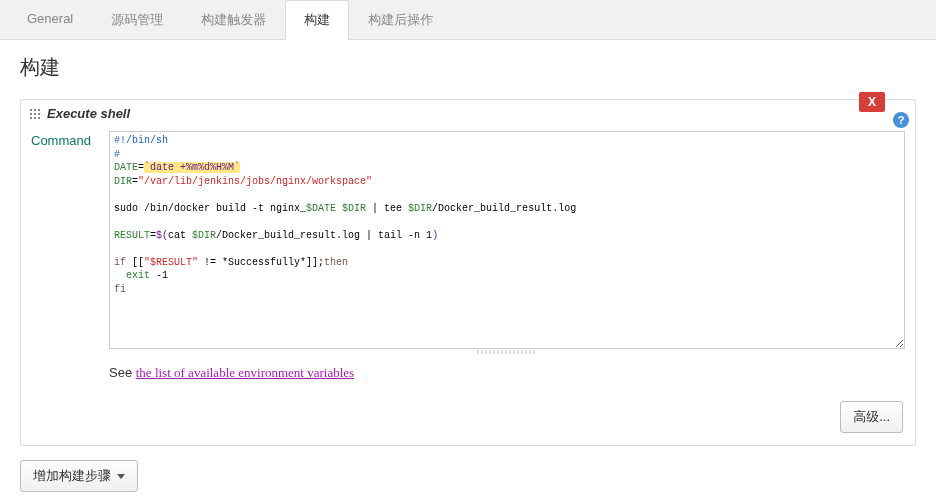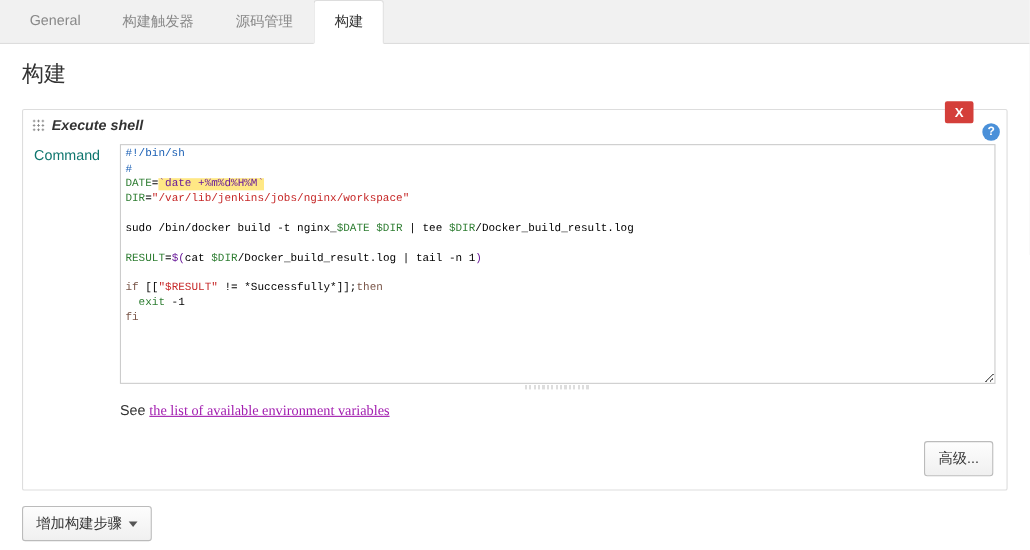--- a/index.html
+++ b/index.html
@@ -193,23 +193,24 @@
     .c-purple { color: #6a1b9a; }
     .c-brown  { color: #795548; }
     .c-black  { color: #000; }
     .hl-yellow { background: rgba(255, 230, 120, 0.9); }
   </style>
 </head>
 <body>
 
 <div class="tabs">
   <div class="tab">General</div>
+  <div class="tab">源码管理</div>
   <div class="tab">构建触发器</div>
-  <div class="tab">源码管理</div>
   <div class="tab active">构建</div>
+  <div class="tab">构建后操作</div>
 </div>
 
 <div class="content">
   <div class="section-title">构建</div>
 
   <div class="build-step-container">
     <div class="build-step">
 
       <div class="close-btn">X</div>
 

